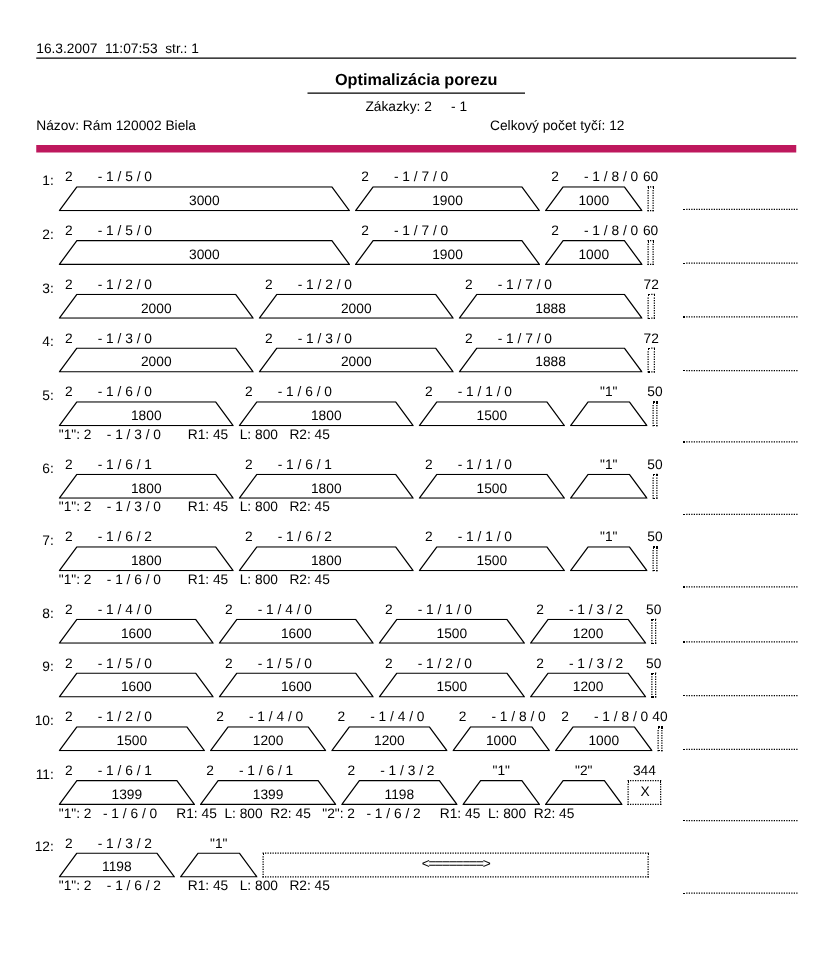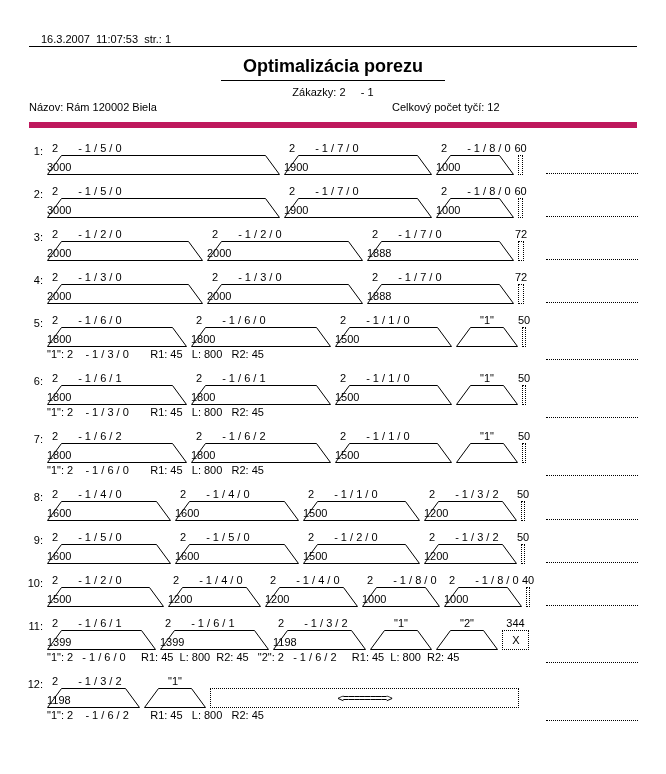--- a/index.html
+++ b/index.html
@@ -1,37 +1,37 @@
 <!DOCTYPE html>
 <html><head>
 <meta charset="utf-8">
 <style>
   html,body{margin:0;padding:0;background:#fff;}
   body{width:666px;height:774px;color:#000;font-family:"Liberation Sans",sans-serif;font-size:11px;overflow:hidden;}
   .hdr{margin:0 29px;padding-top:33px;padding-bottom:1px;border-bottom:1px solid #000;
        display:flex;justify-content:space-between;align-items:flex-end;}
-  .hdr .right{white-space:pre;margin-left:12px;}
+  .hdr .right{white-space:pre;}
   .title-wrap{text-align:center;margin-top:9px;}
-  .title{display:inline-block;font-size:18px;font-weight:bold;border-bottom:1px solid #000;padding:0 22px 3px;}
+  .title{display:inline-block;font-size:13px;font-weight:bold;border-bottom:1px solid #000;padding:0 22px 3px;}
   .orders{text-align:center;margin-top:5px;white-space:pre;}
   .info{position:relative;margin:1px 29px 0;border-bottom:6px solid #be185d;padding-bottom:7px;}
   .info .line{position:relative;height:16px;line-height:16px;}
   .info .rcol{position:absolute;left:363px;top:0;}
   #bars{margin:14px 29px 0;}
   .bar-row{position:relative;padding-left:18px;margin-bottom:10px;}
   .bar-row.has-sub{margin-bottom:11px;}
   .bar-num{position:absolute;left:-8px;top:3px;width:22px;text-align:right;}
   .strip{display:flex;align-items:flex-end;gap:4px;}
   .piece{position:relative;flex:0 0 auto;}
   .plabel{height:13px;line-height:12px;white-space:nowrap;padding-left:5px;}
   .plabel .code{margin-left:20px;}
   .plabel.center{padding-left:0;text-align:center;}
   .shape{position:relative;height:20px;}
   .shape svg{display:block;}
-  .len{position:absolute;left:0;right:0;bottom:2px;text-align:left;line-height:11px;margin-top:37px;}
+  .len{position:absolute;left:0;right:0;bottom:2px;text-align:center;line-height:11px;margin-top:37px;}
   .wlabel{position:relative;height:13px;line-height:12px;text-align:center;}
   .wlabel span{position:absolute;left:50%;transform:translateX(-50%);white-space:nowrap;}
   .wbox{height:20px;border:1px dotted #000;box-sizing:border-box;position:relative;background:#fff;}
   .wmark{position:absolute;left:0;right:0;top:50%;transform:translateY(-50%);text-align:center;line-height:11px;letter-spacing:-1px;white-space:nowrap;}
   .subtext{white-space:pre;height:13px;line-height:13px;margin-top:1px;}
   .dotline{position:absolute;right:-1px;bottom:1px;width:92px;border-bottom:1px dotted #000;}
 </style>
 </head>
 <body>
 

